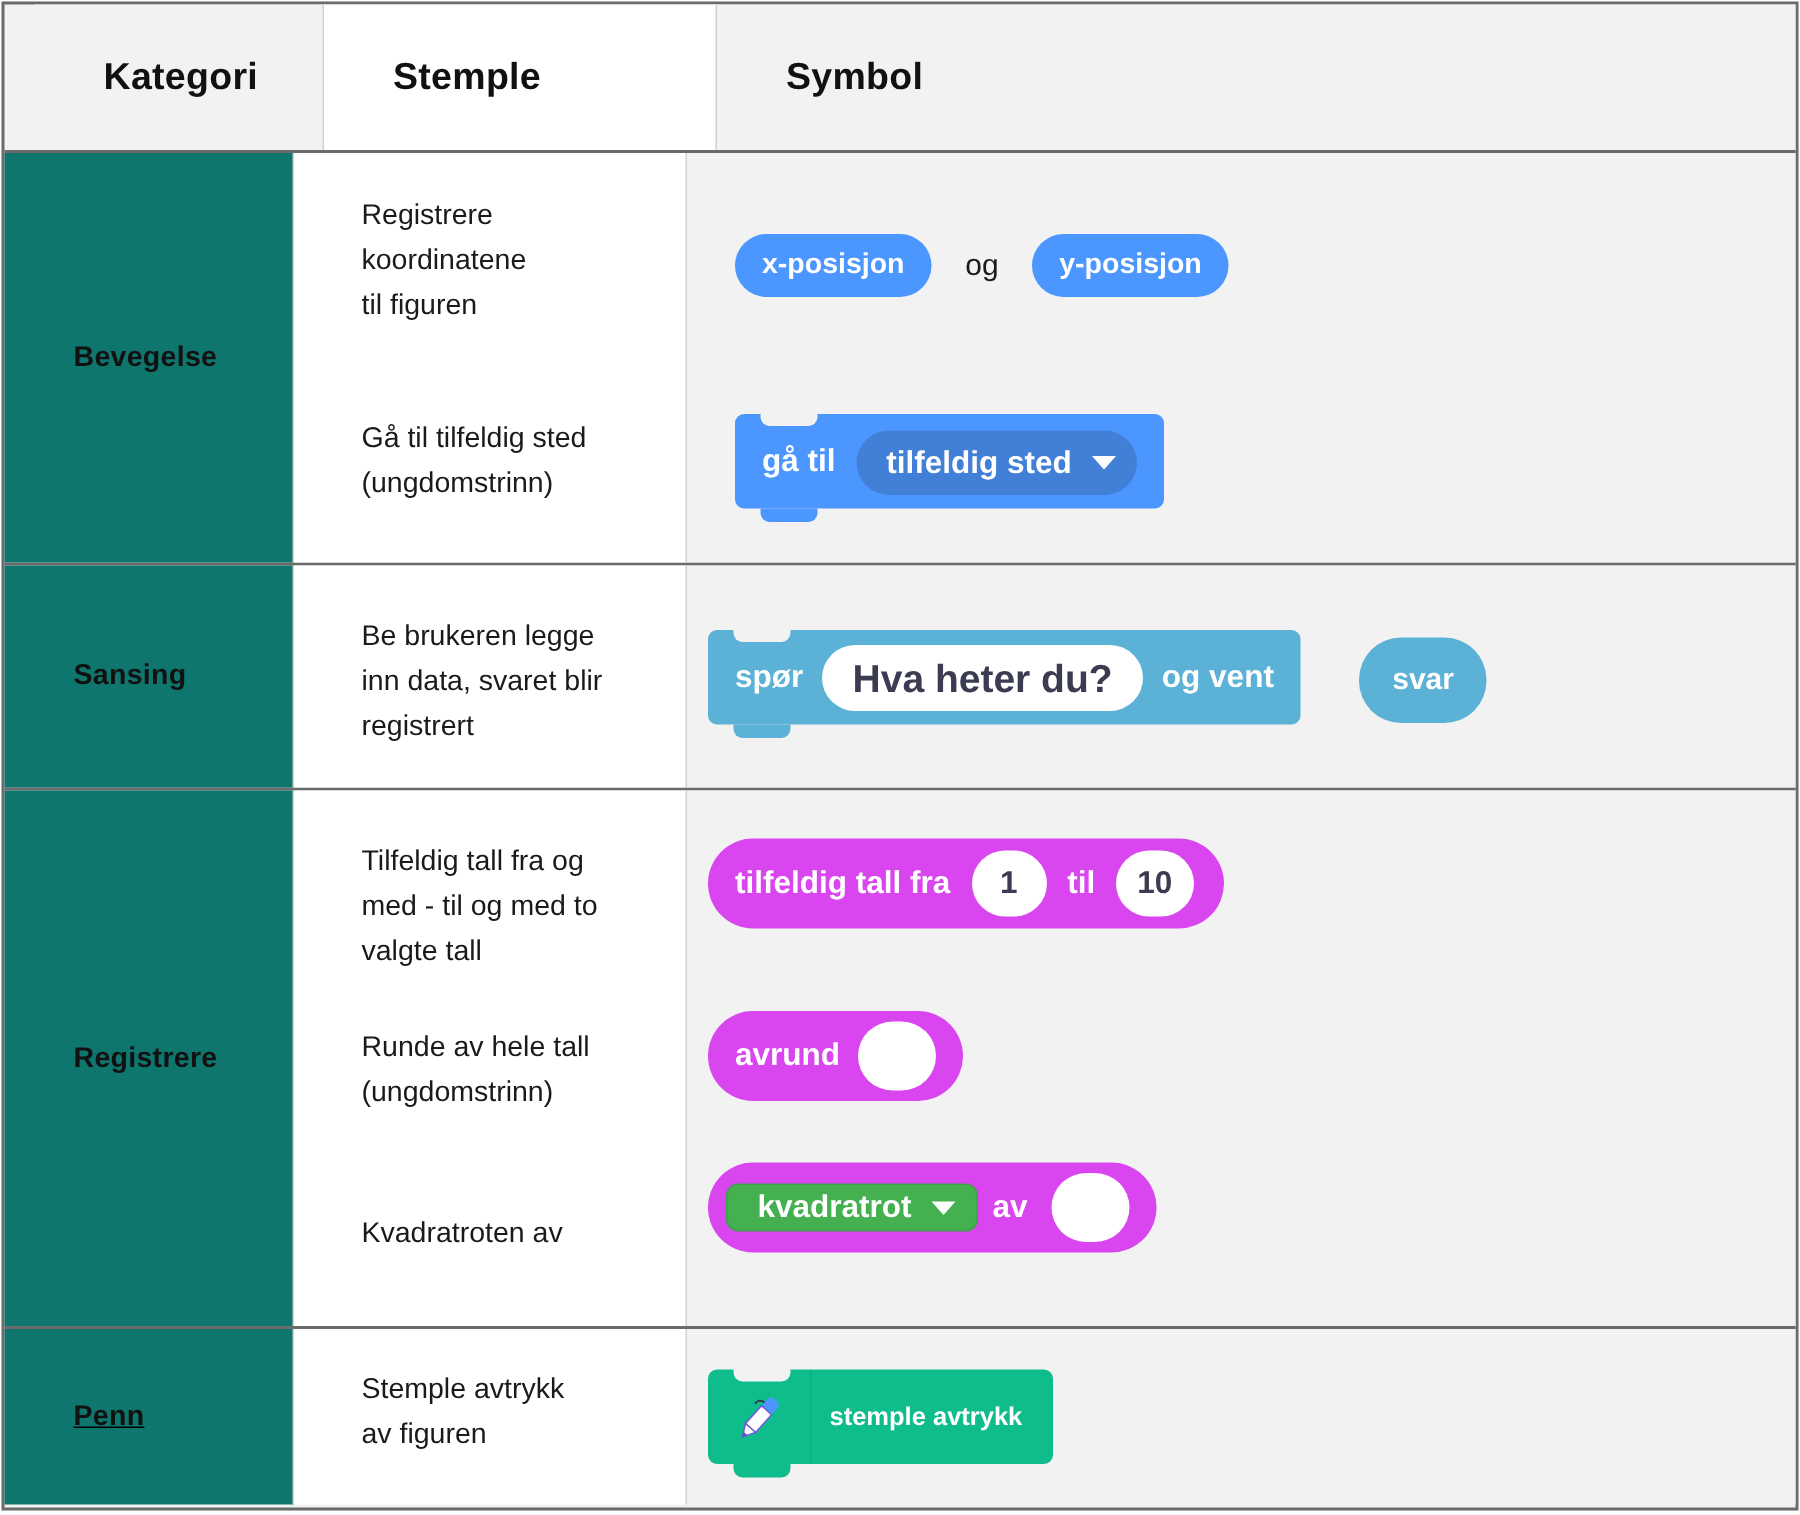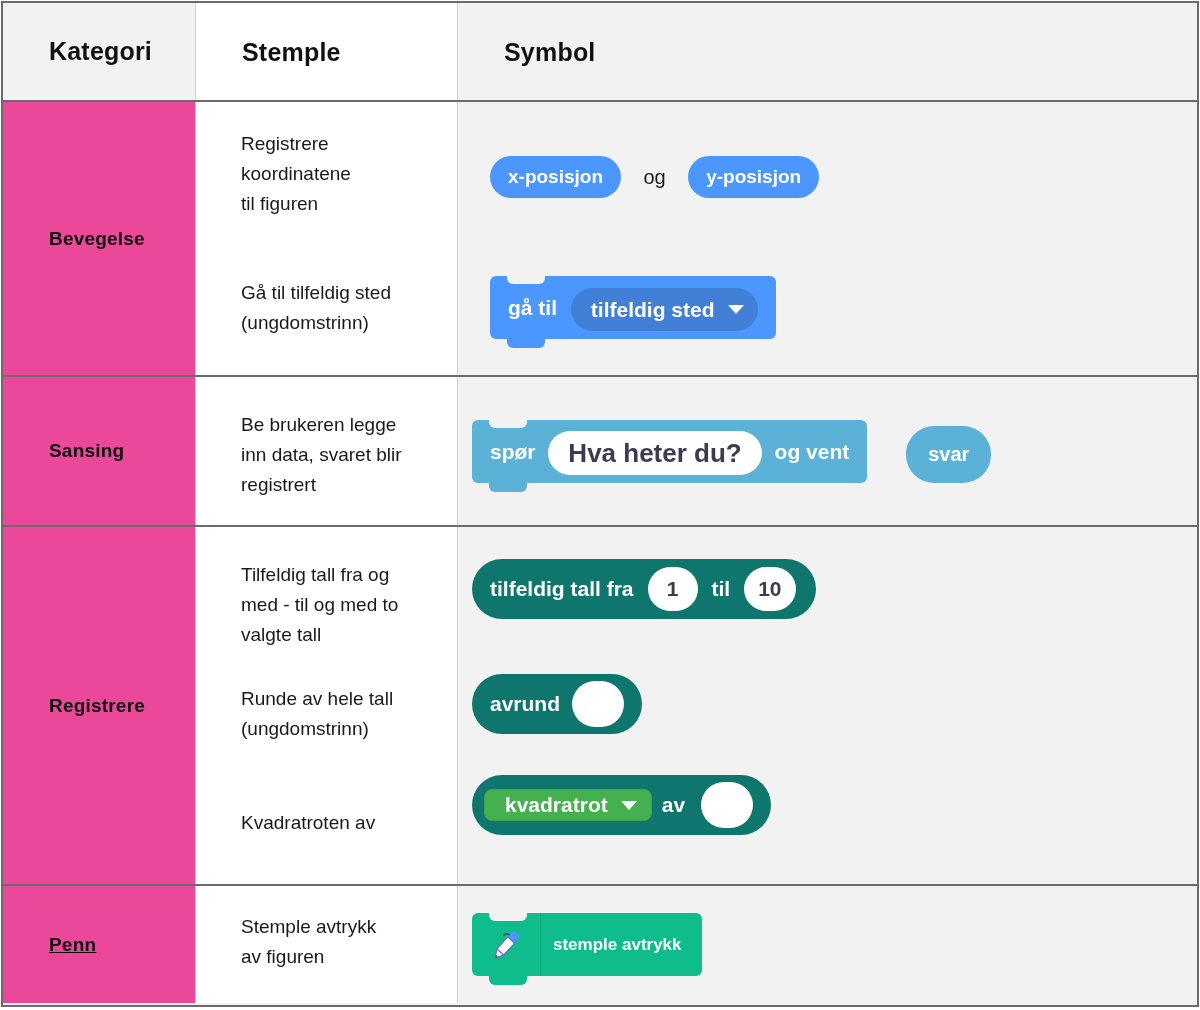--- a/index.html
+++ b/index.html
@@ -26,21 +26,21 @@
     display: flex;
     width: 100%;
     border-bottom: 2px solid #6b6b6b;
     position: relative;
   }
   .row.last { border-bottom: none; text-decoration: underline; }
 
   .cell-cat {
     width: 193px;
     flex: 0 0 193px;
-    background: #ec4899;
+    background: #0f766e;
     display: flex;
     align-items: center;
     padding-left: 46px;
     border-right: 1px solid #d0d0d0;
   }
   .cell-fn {
     width: 262px;
     flex: 0 0 262px;
     background: #ffffff;
     border-right: 1px solid #d0d0d0;
@@ -63,21 +63,21 @@
     color: #111111;
     letter-spacing: 0.2px;
   }
   .header .cell-fn .hdr-text,
   .header .cell-sym .hdr-text {
     position: absolute;
     left: 46px;
     top: 50%;
     transform: translateY(-50%);
   }
-  .header .cell-cat { align-items: center; }
+  .header .cell-cat { align-items: center; margin-left: 20px; }
 
   .cat-label {
     font-size: 19px;
     font-weight: bold;
     color: #111111;
     letter-spacing: 0.2px;
   }
 
   .fn-text {
     position: absolute;
@@ -209,21 +209,21 @@
     width: 52px;
     height: 46px;
     margin: 0 6px;
     vertical-align: middle;
   }
 
   .op-block {
     display: inline-flex;
     align-items: center;
     border-radius: 999px;
-    background: #0f766e;
+    background: #d946ef;
     height: 60px;
     padding: 0 12px;
     color: #ffffff;
     font-size: 21px;
     font-weight: bold;
     white-space: nowrap;
   }
   .op-block .lbl { padding: 0 6px; }
 
   

